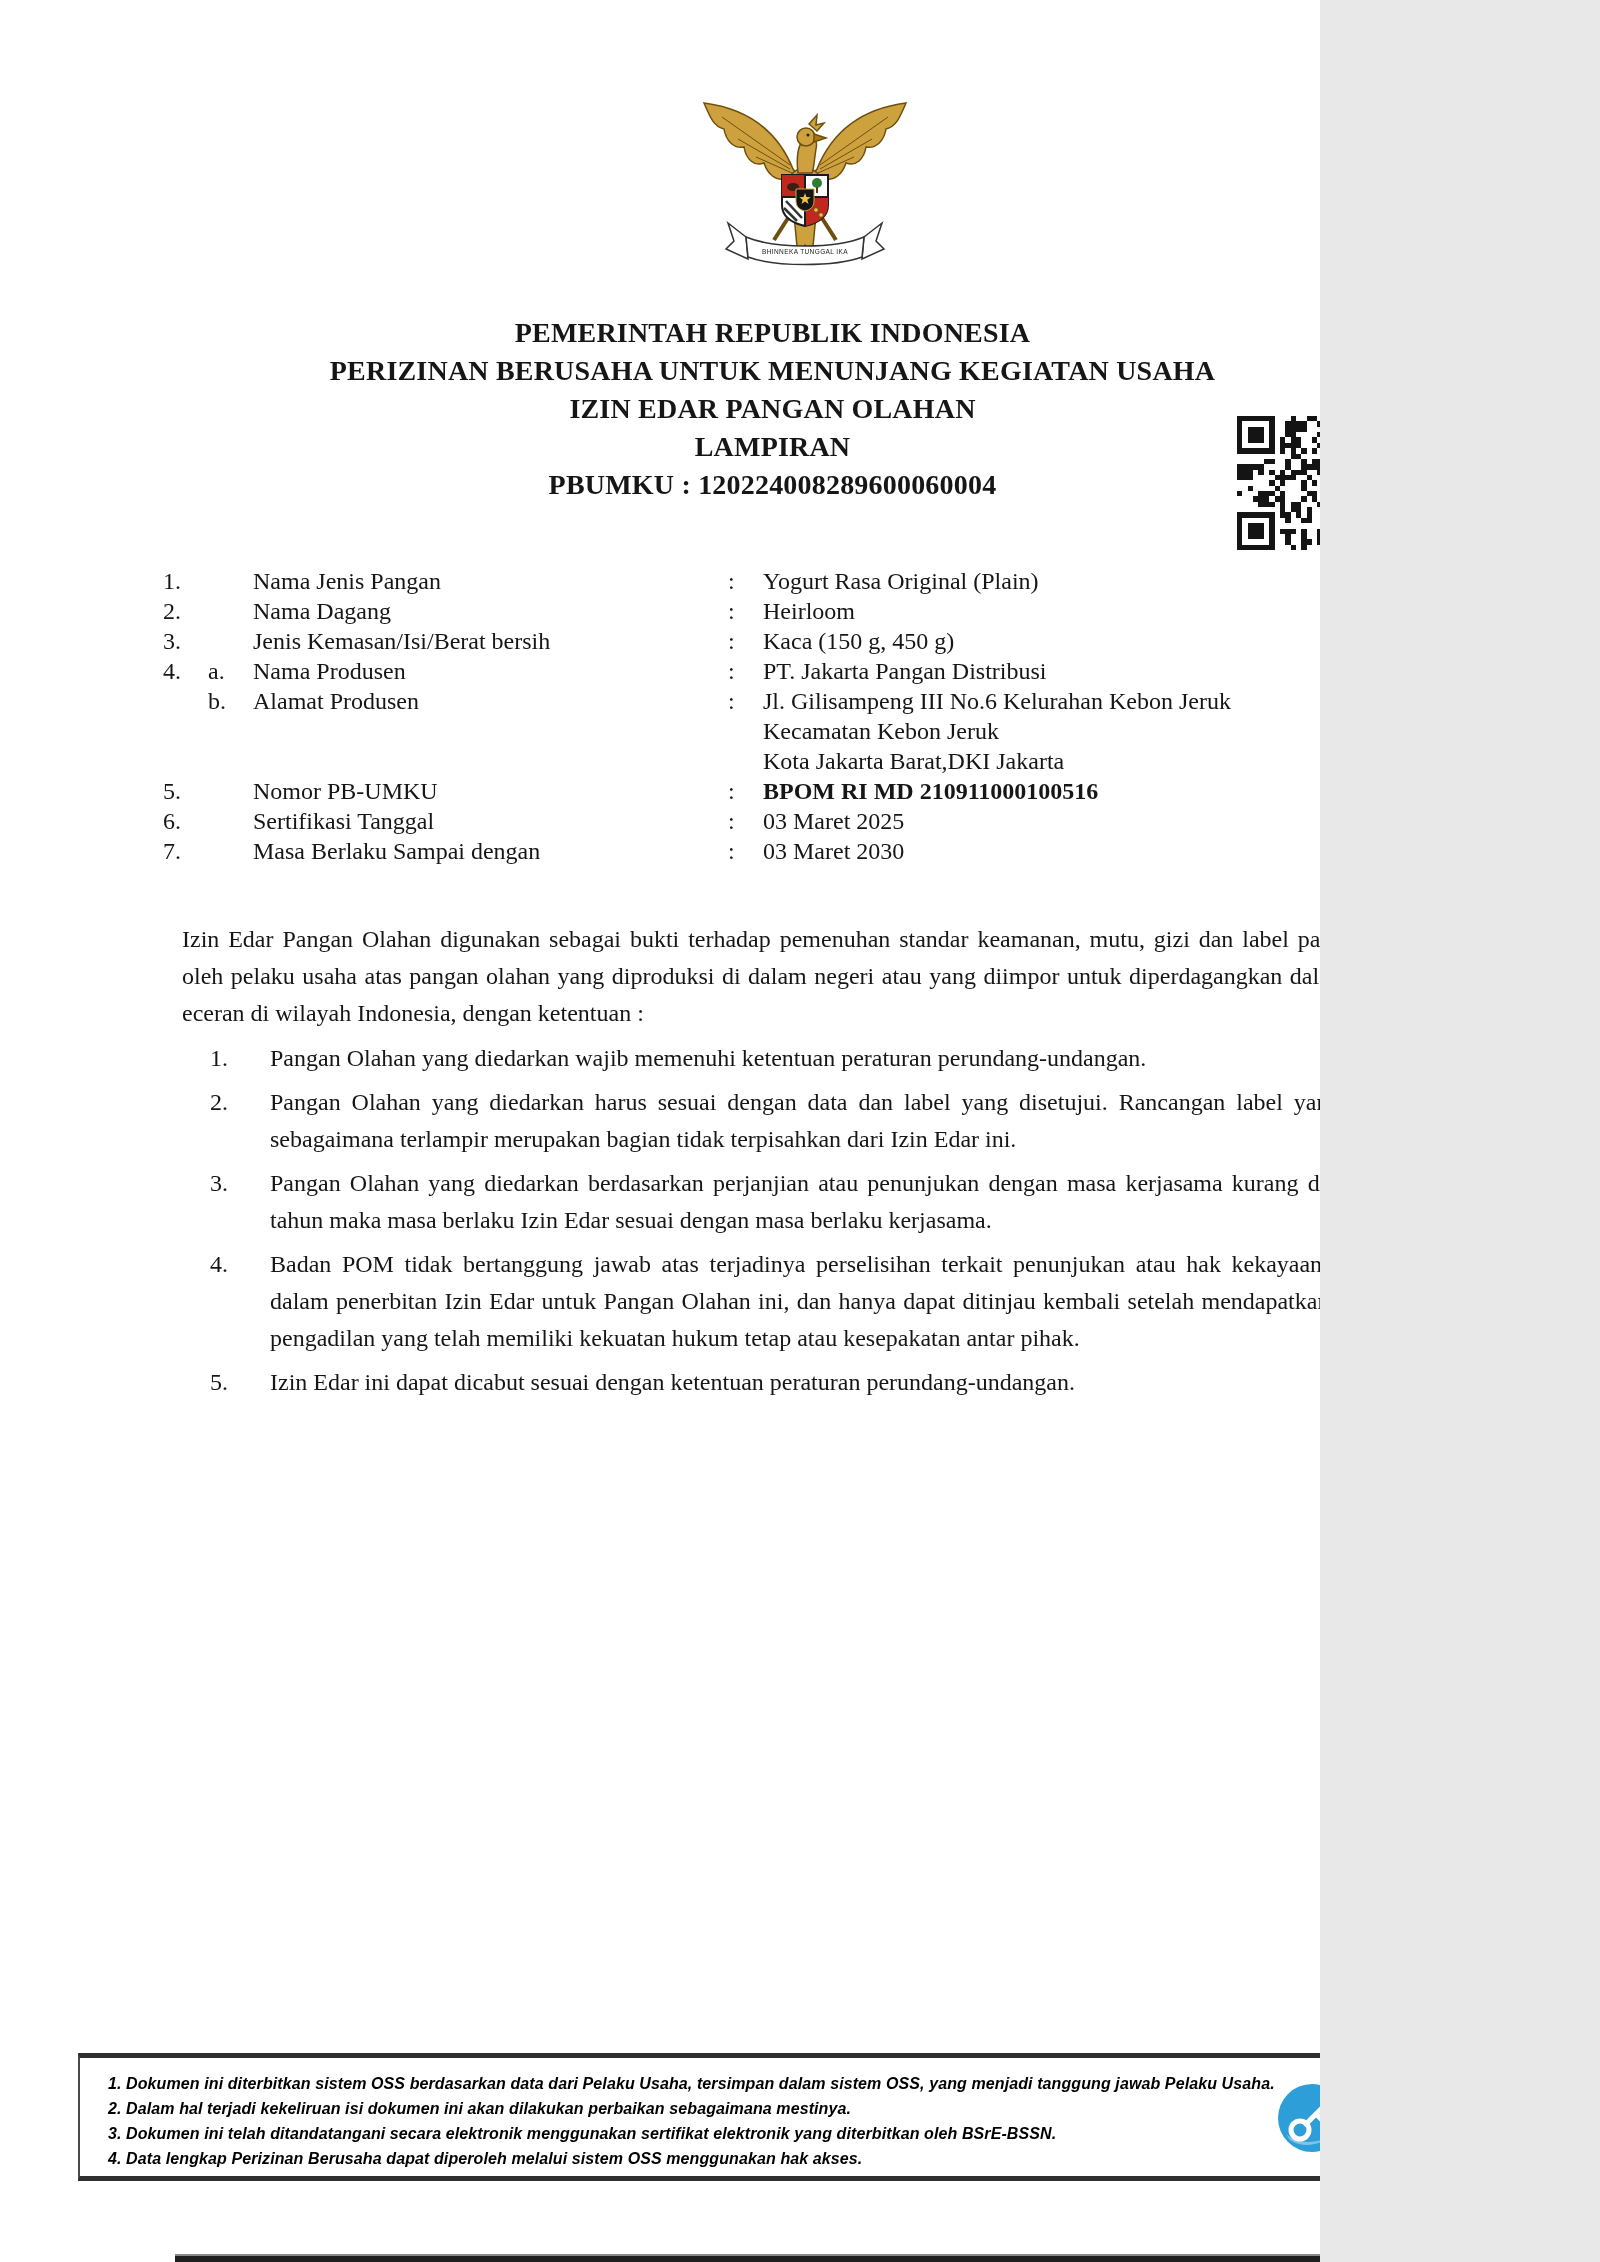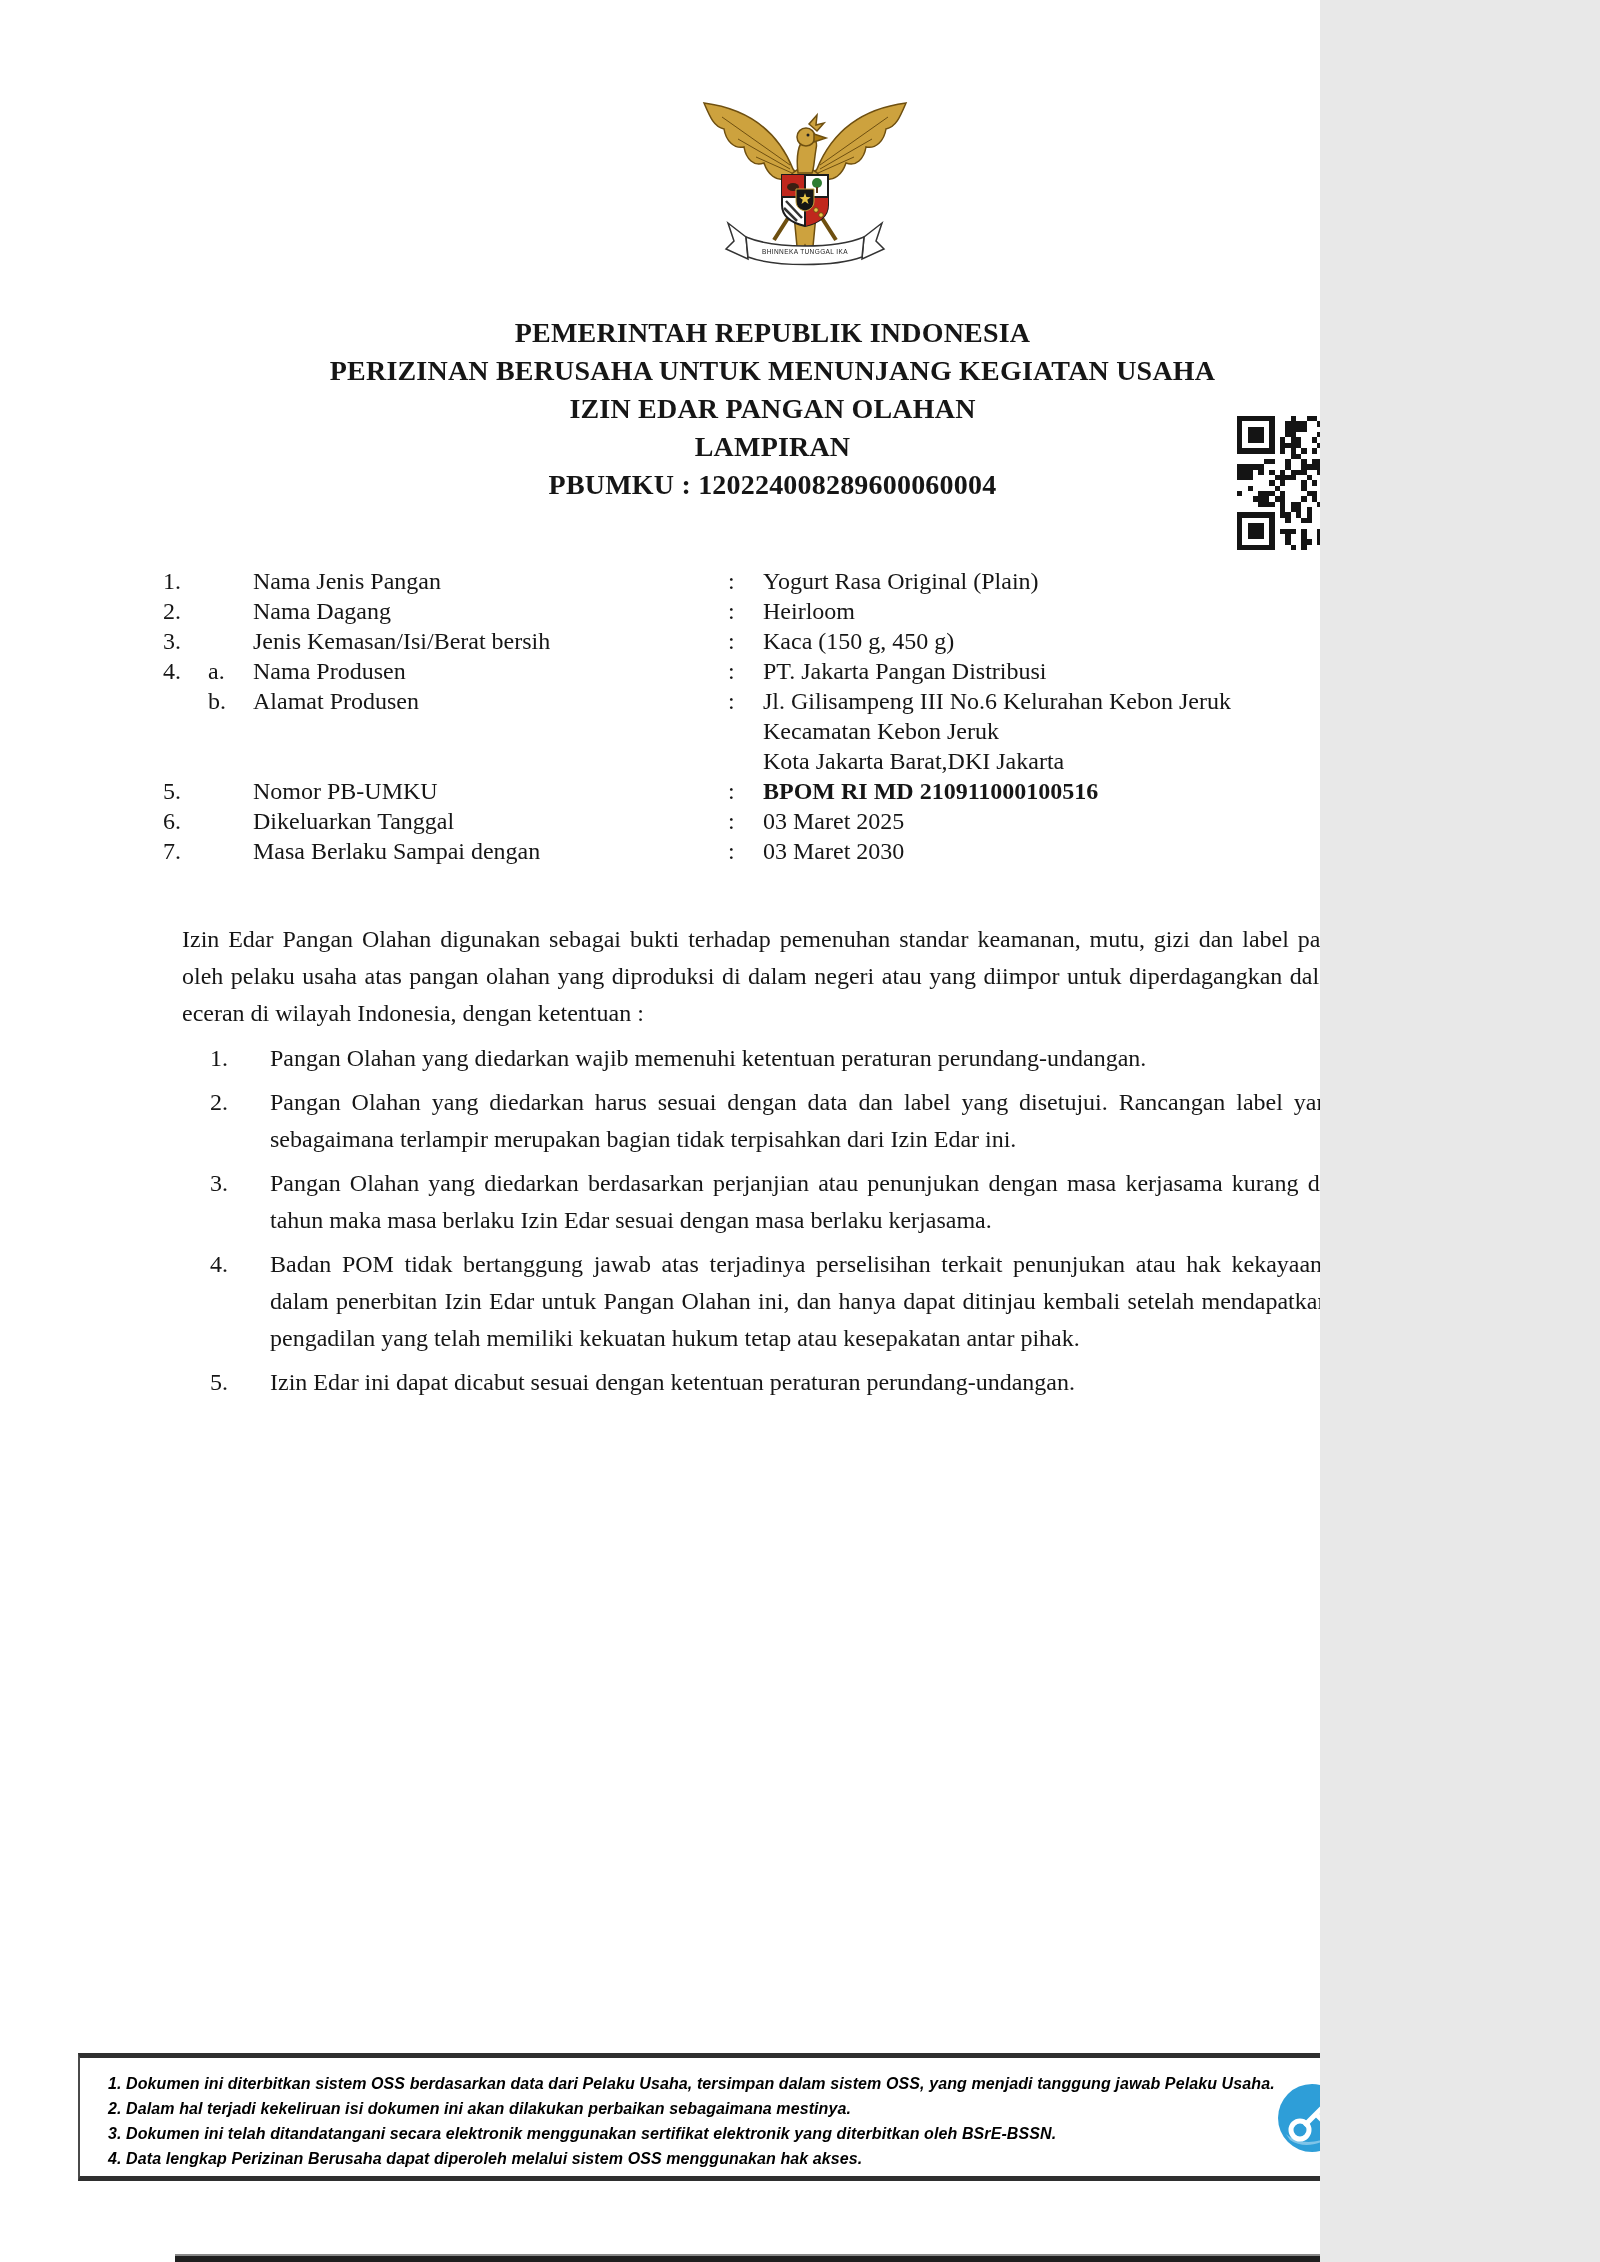--- a/index.html
+++ b/index.html
@@ -435,21 +435,21 @@
         <div class="cell"></div>
         <div class="cell">Nomor PB-UMKU</div>
         <div class="cell">:</div>
         <div class="cell val bold">
           <div>BPOM RI MD 210911000100516</div>
         </div>
       </div>
       <div class="drow">
         <div class="cell">6.</div>
         <div class="cell"></div>
-        <div class="cell">Dikeluarkan Tanggal</div>
+        <div class="cell">Sertifikasi Tanggal</div>
         <div class="cell">:</div>
         <div class="cell val">
           <div>03 Maret 2025</div>
         </div>
       </div>
       <div class="drow">
         <div class="cell">7.</div>
         <div class="cell"></div>
         <div class="cell">Masa Berlaku Sampai dengan</div>
         <div class="cell">:</div>

